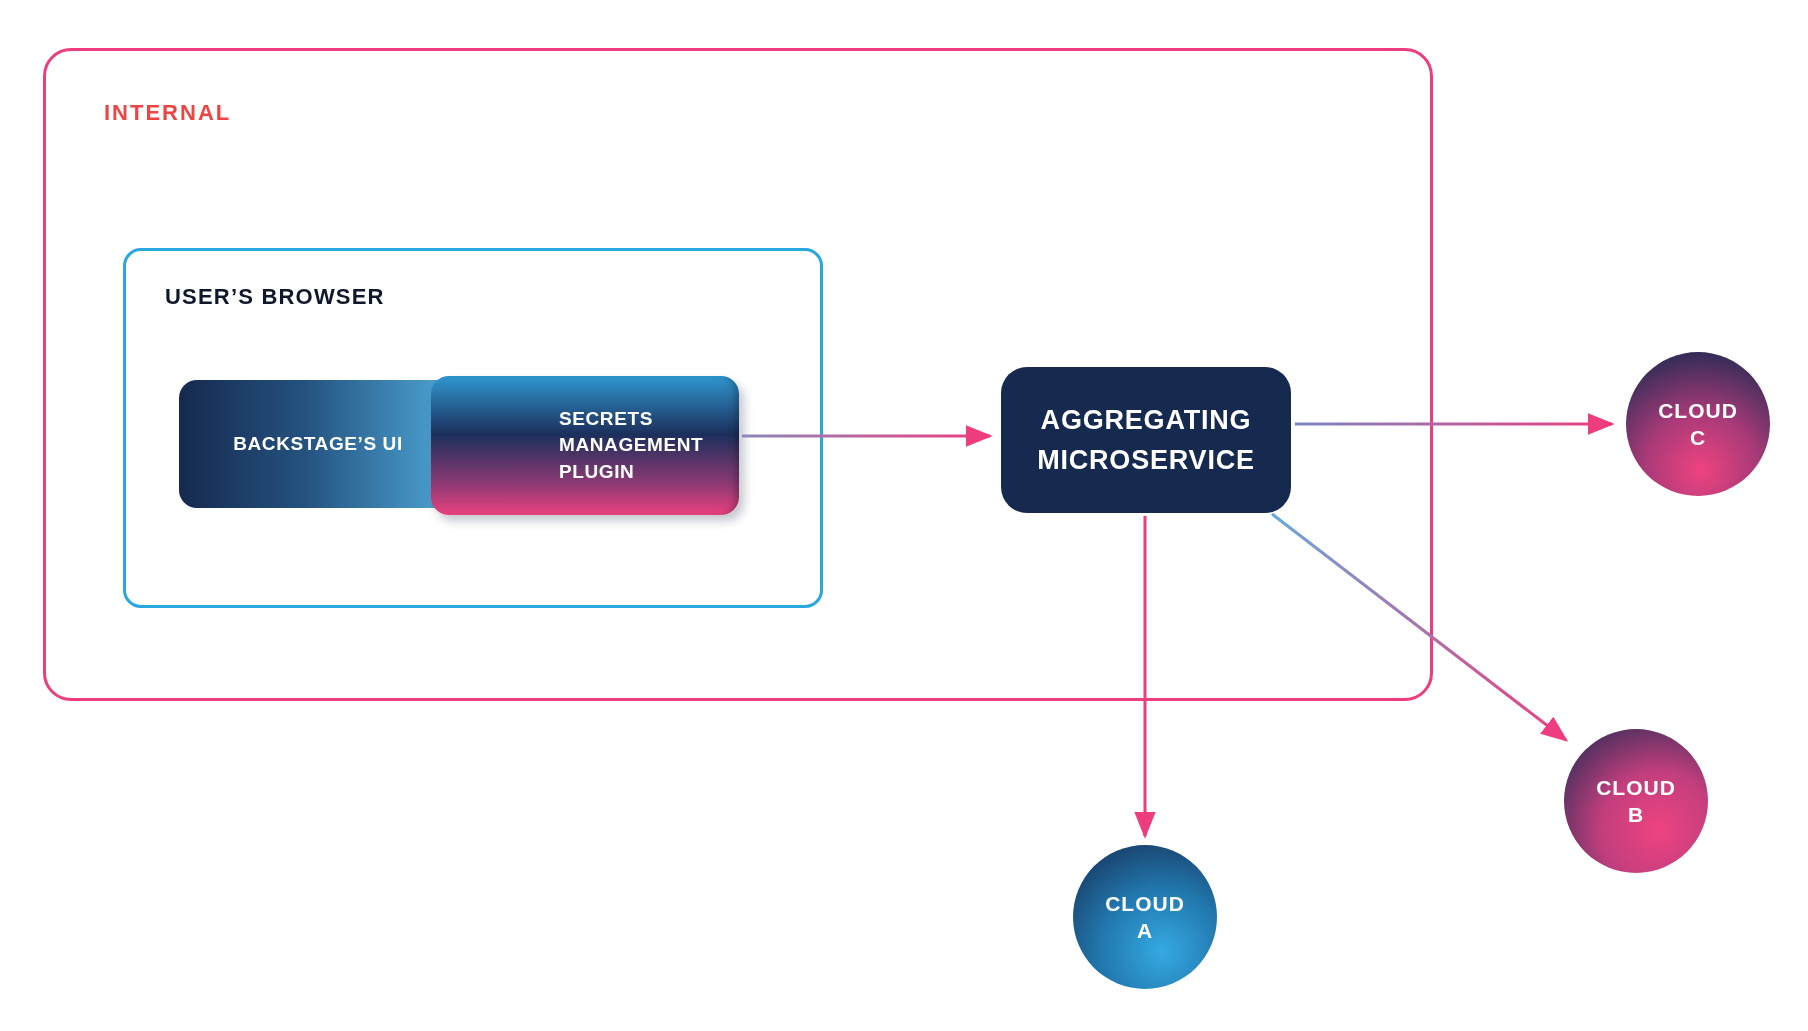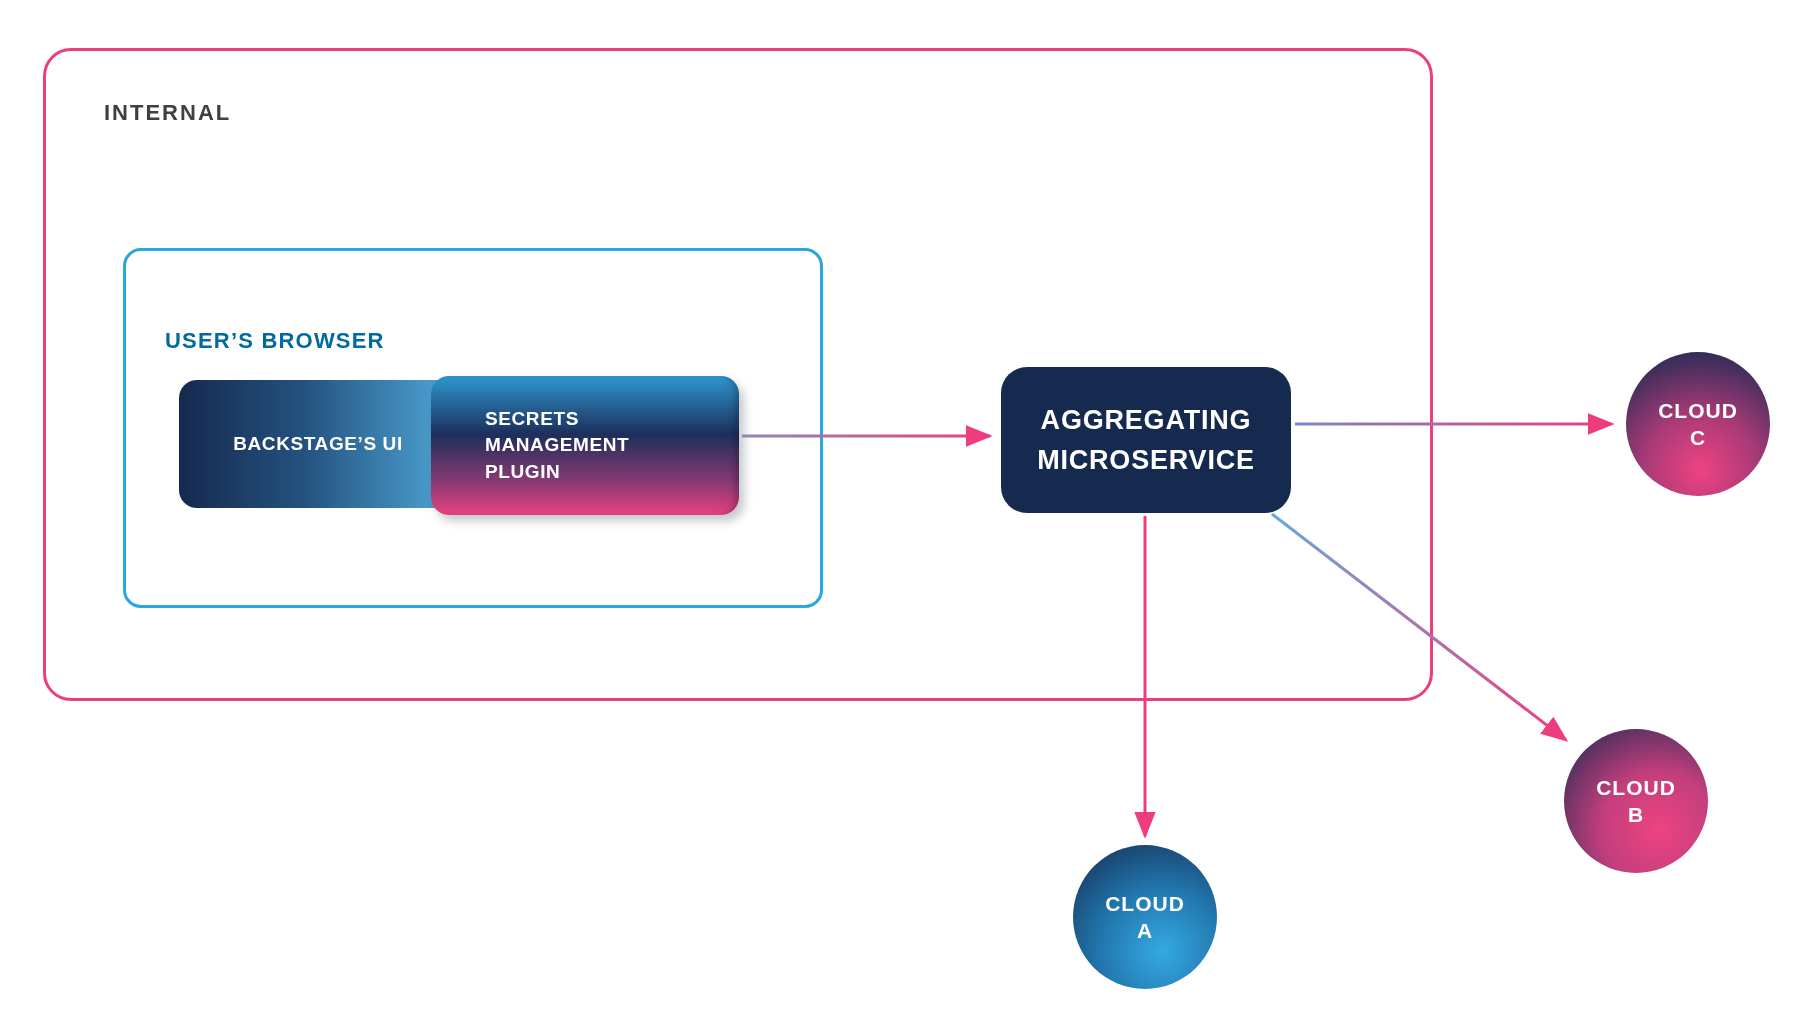--- a/index.html
+++ b/index.html
@@ -23,22 +23,22 @@
   .frame.browser {
     left: 123px; top: 248px; width: 700px; height: 360px;
     border: 3px solid #2ba7e0; border-radius: 18px;
   }
   .frame-label {
     position: absolute;
     font-weight: bold;
     font-size: 22px;
     letter-spacing: 2px;
   }
-  .frame-label.internal-label { left: 104px; top: 100px; color: #404040; }
-  .frame-label.browser-label  { left: 165px; top: 284px; color: #0369a1; letter-spacing: 1.2px; margin-top: 44px; }
+  .frame-label.internal-label { left: 104px; top: 100px; color: #ef4444; }
+  .frame-label.browser-label  { left: 165px; top: 284px; color: #0f172a; letter-spacing: 1.2px; }
 
   
   .node {
     position: absolute;
     color: #ffffff;
     font-weight: bold;
     display: flex;
     align-items: center;
   }
   .node.backstage {
@@ -48,21 +48,21 @@
     justify-content: center;
     font-size: 19px;
     letter-spacing: 0.6px;
     z-index: 1;
   }
   .node.secrets {
     left: 431px; top: 376px; width: 308px; height: 139px;
     border-radius: 18px;
     background: linear-gradient(180deg, #2f97d0 0%, #1c2f5c 42%, #8f3a74 78%, #ea417f 100%);
     box-shadow: 5px 6px 10px rgba(20, 30, 60, 0.25), inset -8px 0 10px -6px rgba(0,0,0,0.35);
-    justify-content: flex-start;
+    justify-content: flex-end;
     padding-left: 54px;
     font-size: 19px;
     letter-spacing: 0.6px;
     line-height: 1.38;
     z-index: 2;
   }
   .node.secrets .node-label { max-width: 180px; }
   .node.microservice {
     left: 1001px; top: 367px; width: 290px; height: 146px;
     border-radius: 26px;

